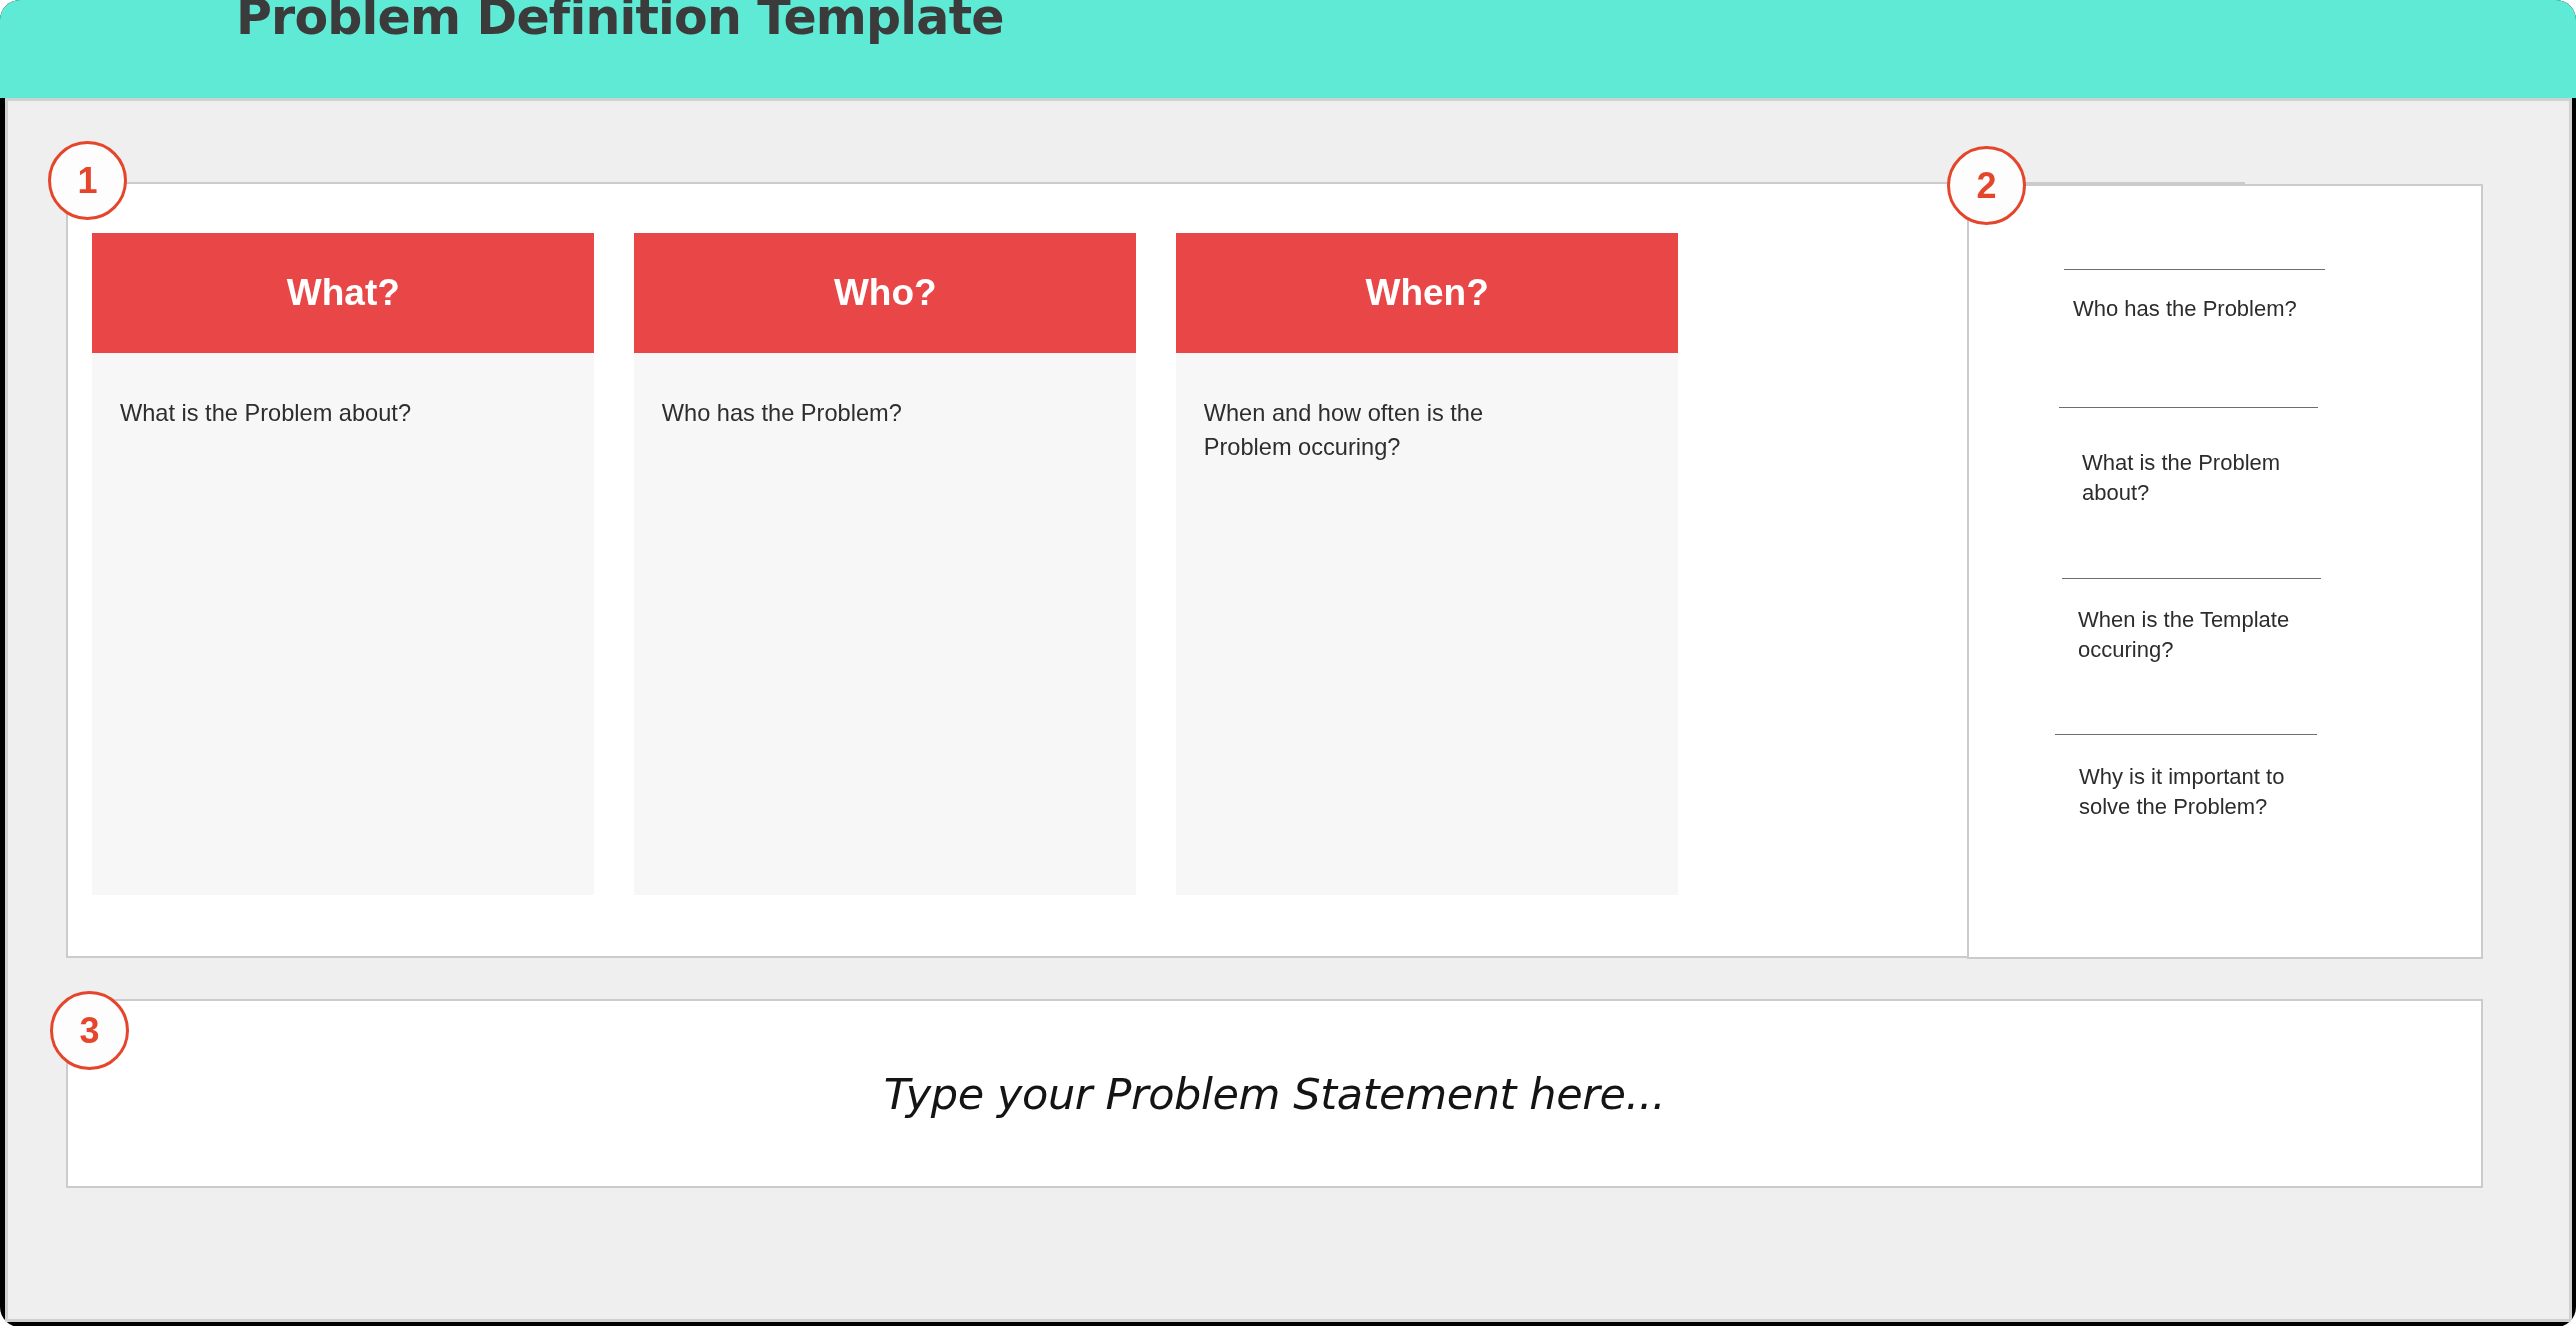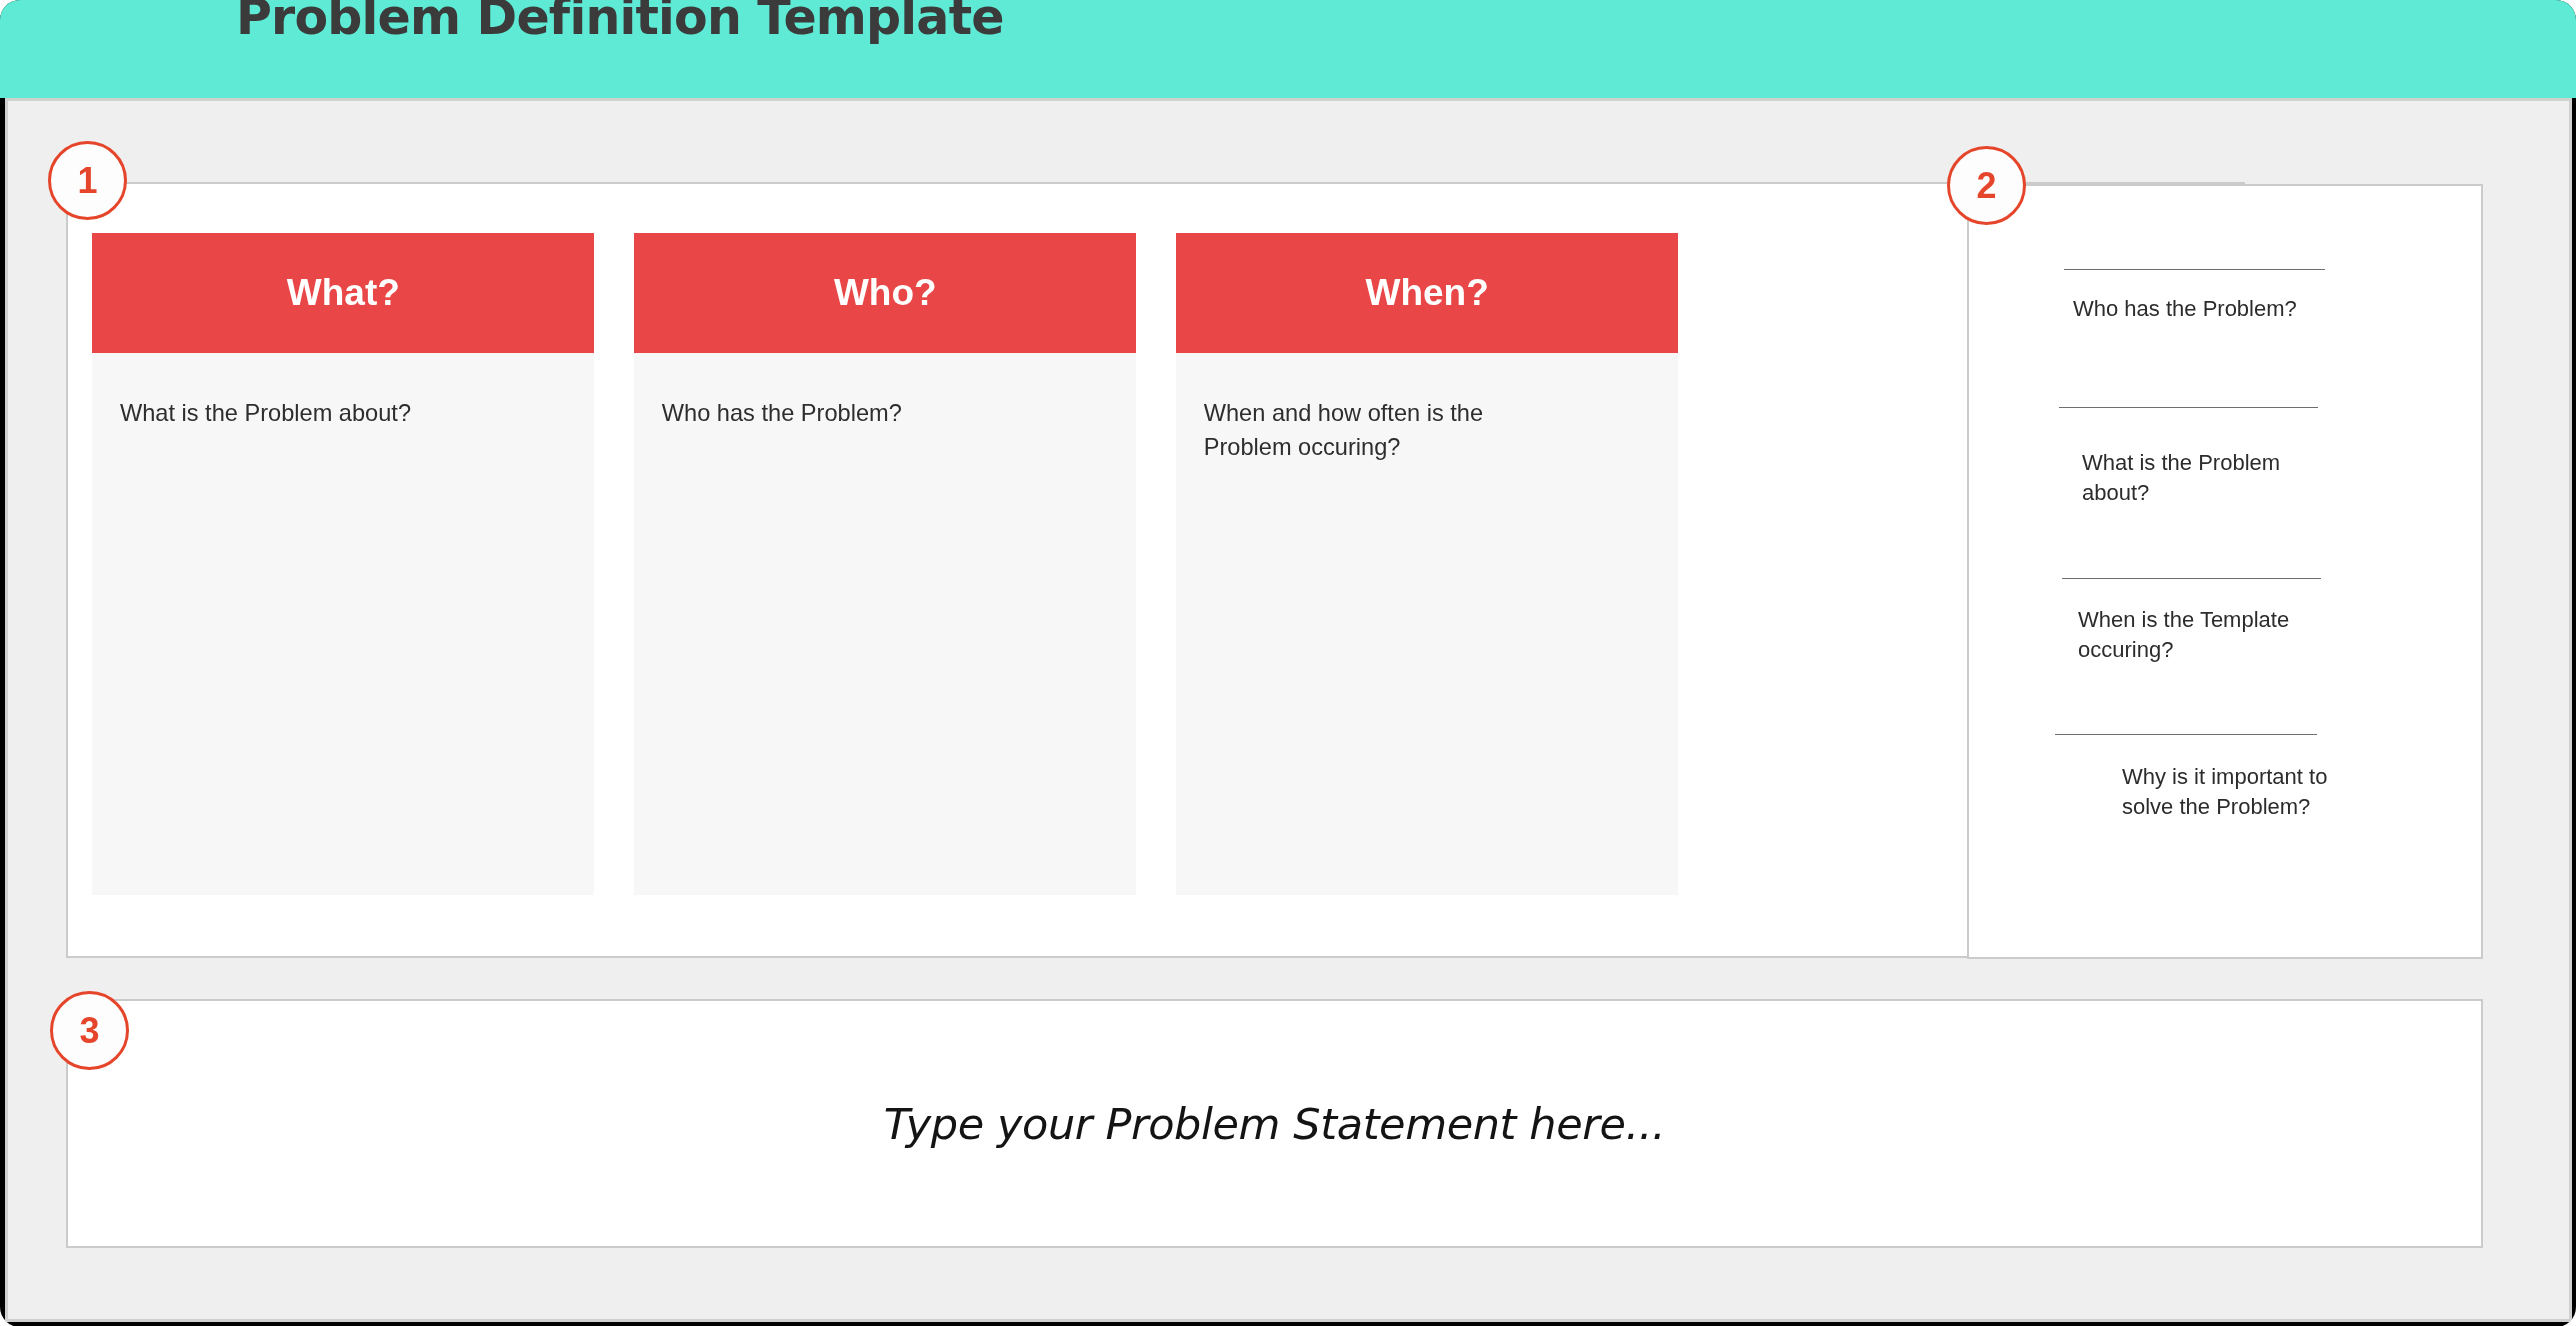--- a/index.html
+++ b/index.html
@@ -60,24 +60,24 @@
   .panel-2{left:1967px;top:184px;width:516px;height:775px;}
   .s-line{position:absolute;height:0;border-top:1.5px solid #6e6e6e;}
   .s-q{position:absolute;font-size:22px;line-height:1.38;color:#2c2c2c;white-space:pre-line;}
   .s-line.l1{left:95px;top:83px;width:261px;}
   .s-q.q1{left:104px;top:108px;}
   .s-line.l2{left:90px;top:221px;width:259px;}
   .s-q.q2{left:113px;top:246px;margin-top:16px;}
   .s-line.l3{left:93px;top:392px;width:259px;}
   .s-q.q3{left:109px;top:419px;}
   .s-line.l4{left:86px;top:548px;width:262px;}
-  .s-q.q4{left:110px;top:576px;margin-left:43px;}
+  .s-q.q4{left:110px;top:576px;}
 
   
-  .panel-3{left:66px;top:999px;width:2417px;height:249px;
+  .panel-3{left:66px;top:999px;width:2417px;height:189px;
     display:flex;align-items:center;justify-content:center;}
   .statement{
     font-family:"DejaVu Sans", sans-serif;
     font-style:italic;font-weight:500;
     font-size:43px;color:#141414;letter-spacing:-0.4px;
   }
 
   
   .badge{
     position:absolute;width:79px;height:79px;border-radius:50%;

